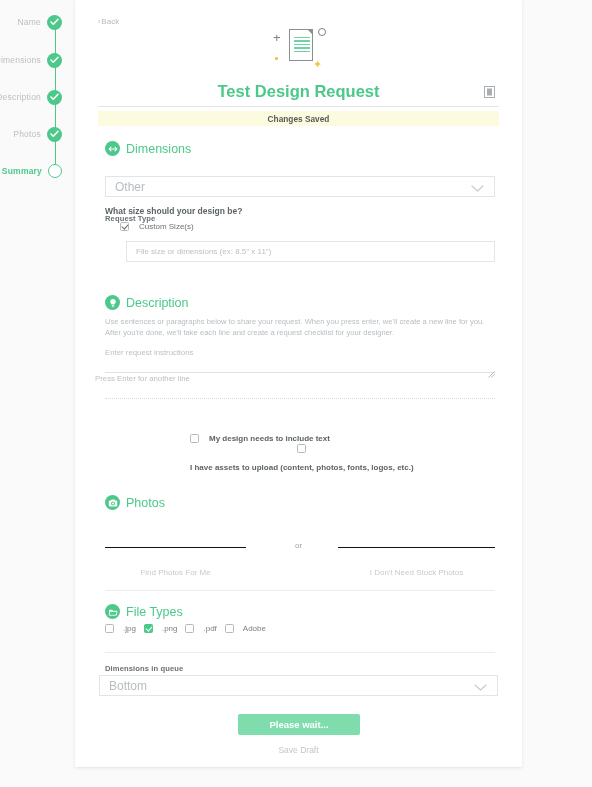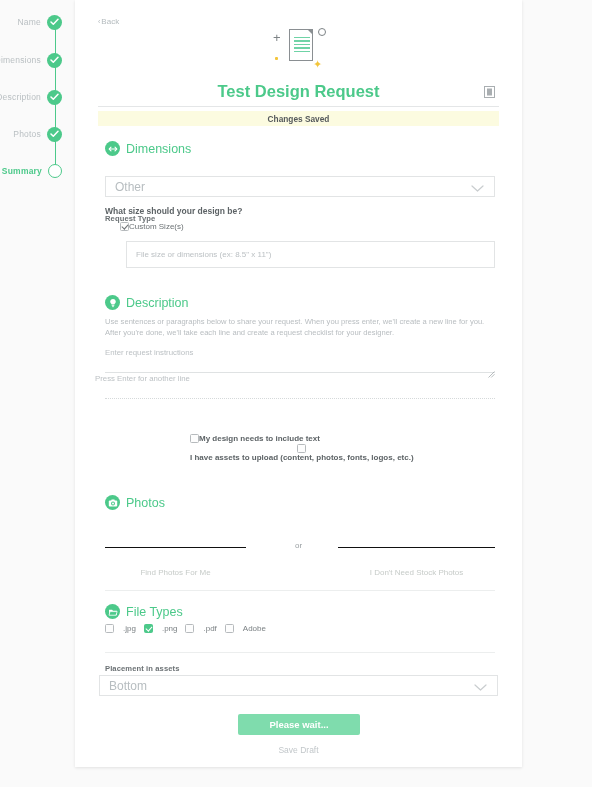--- a/index.html
+++ b/index.html
@@ -232,21 +232,21 @@
     color: #b7bdc0;
     padding-left: 9px;
     flex: 1;
   }
   .select-box .chev {
     margin-right: 10px;
     color: #c9cdcf;
   }
   .text-input {
     position: absolute;
-    height: 27px;
+    height: 21px;
     border: 1px solid #e2e4e5;
     background: #fff;
     box-sizing: border-box;
     display: flex;
     align-items: center;
   }
   .text-input .ph {
     font-size: 8px;
     color: #bcc1c4;
     padding-left: 9px;
@@ -255,21 +255,21 @@
     position: absolute;
     font-size: 8.5px;
     font-weight: bold;
     color: #5d6366;
   }
 
   .cbx-row {
     position: absolute;
     display: flex;
     align-items: center;
-    gap: 0;
+    gap: 10px;
     cursor: pointer;
   }
   .cbx {
     width: 9px; height: 9px;
     border: 1px solid #b6babd;
     border-radius: 1.5px;
     background: #fdfdfd;
     position: relative;
     flex: 0 0 auto;
     box-sizing: border-box;
@@ -644,21 +644,21 @@
       <span class="cbx-text">.pdf</span>
     </span>
     <span class="ft-item">
       <span class="cbx"></span>
       <span class="cbx-text">Adobe</span>
     </span>
   </div>
 
   <div id="ft-rule"></div>
 
-  <div class="field-label" style="left:30px; top:664px;">Placement in assets</div>
+  <div class="field-label" style="left:30px; top:664px;">Dimensions in queue</div>
   <div class="select-box" style="left:24px; top:675px; width:399px;">
     <span class="val">Bottom</span>
     <span class="chev">
       <svg width="13" height="7" viewBox="0 0 13 7">
           <path d="M1 1 L6.5 6 L12 1" stroke="#c9cdcf" stroke-width="1.2" fill="none" stroke-linecap="round" stroke-linejoin="round"></path>
         </svg>
     </span>
   </div>
 
   <button id="submit-btn">Please wait...</button>

